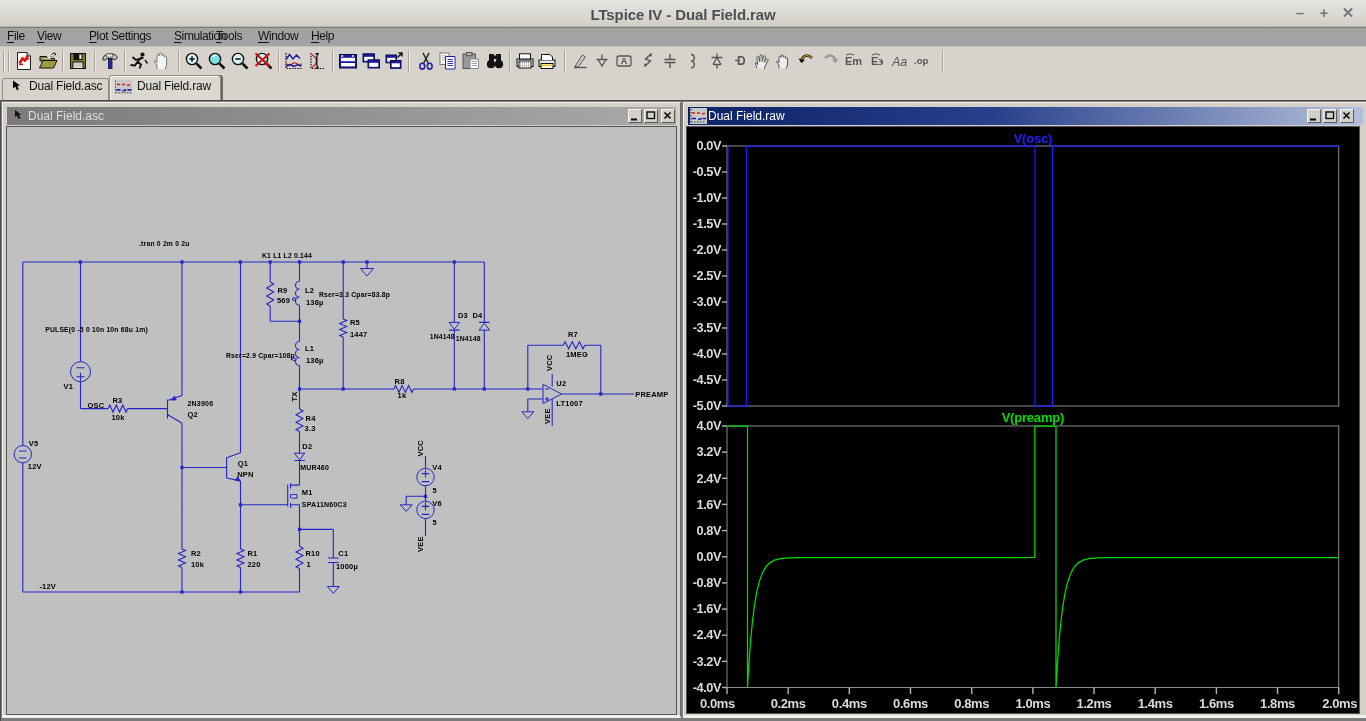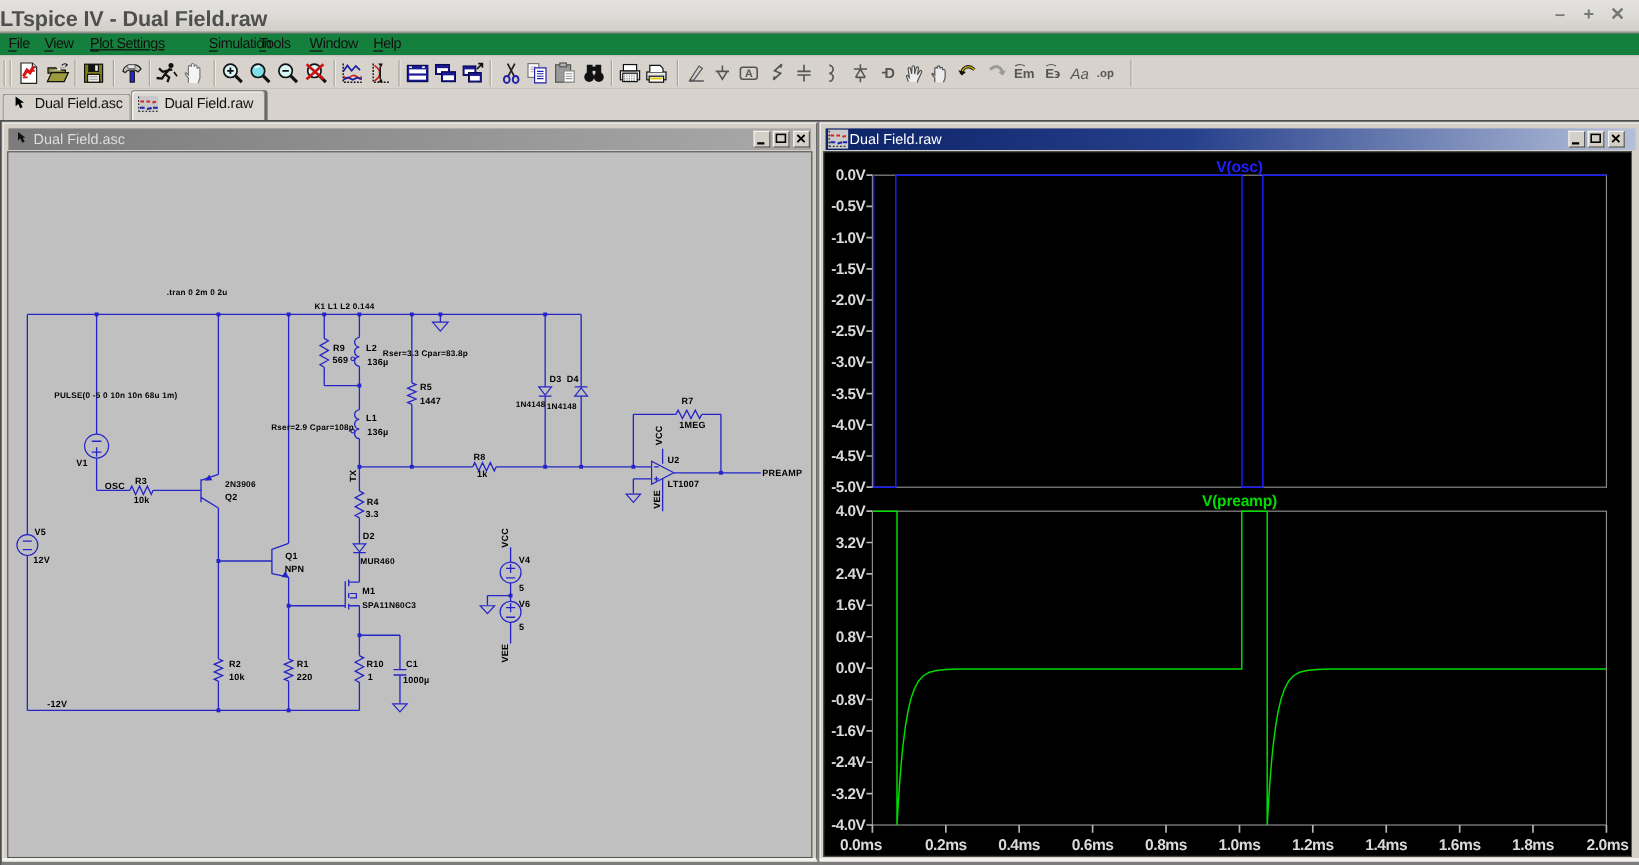--- a/index.html
+++ b/index.html
@@ -2,25 +2,25 @@
 <html><head>
 <meta charset="utf-8">
 <style>
 * { margin:0; padding:0; box-sizing:border-box; }
 html,body { width:1366px; height:721px; overflow:hidden; background:#7c7c7c; font-family:"Liberation Sans", sans-serif; }
 #app { position:absolute; left:0; top:0; width:1366px; height:721px; }
 
 #titlebar { position:absolute; left:0; top:0; width:1366px; height:27px;
   background:linear-gradient(#e4e3e1 0%, #dcdad6 55%, #d1cdc6 100%);
   border-bottom:1px solid #b9b5ad; }
-#titletext { position:absolute; left:0; top:6px; width:100%; 
-  font-size:18px; font-weight:bold; letter-spacing:-0.1px; color:#4f4f4f; }
+#titletext { position:absolute; left:0; top:6px; width:100%; text-align:center;
+  font-size:15px; font-weight:bold; letter-spacing:-0.1px; color:#4f4f4f; }
 .wbtn { position:absolute; top:0; height:27px; width:30px; text-align:center;
   font-size:15px; font-weight:bold; color:#777; line-height:26px; }
-#menubar { position:absolute; left:0; top:28px; width:1366px; height:18px; background:#15803d; }
+#menubar { position:absolute; left:0; top:28px; width:1366px; height:18px; background:#a3a3a3; }
 .menu { position:absolute; top:1px; font-size:12px; letter-spacing:-0.4px; color:#111; }
 .menu u { text-decoration-thickness:1px; text-underline-offset:2px; }
 #toolbar { position:absolute; left:0; top:46px; width:1366px; height:28px; background:#d7d3cc;
   border-top:1px solid #c8c4bc; }
 .ti { position:absolute; top:4px; width:20px; height:20px; }
 .tsep { position:absolute; top:3px; width:2px; height:22px; background:#a8a49c; border-right:1px solid #eceae6; }
 #tabbar { position:absolute; left:0; top:74px; width:1366px; height:26px; background:#d7d3cc; }
 .tab { position:absolute; font-size:13px; color:#111; }
 #tab1 { left:2px; top:4px; width:107px; height:22px; background:#d7d3cc;
   border:1px solid #8f8c85; border-bottom:none; border-radius:3px 3px 0 0; }
@@ -55,21 +55,21 @@
 <div id="app">
   <div id="titlebar">
     <div id="titletext">LTspice IV - Dual Field.raw</div>
     <div class="wbtn" style="left:1285px;">–</div>
     <div class="wbtn" style="left:1309px;">+</div>
     <div class="wbtn" style="left:1333px;">✕</div>
   </div>
   <div id="menubar">
     <div class="menu" style="left:7px;"><u>F</u>ile</div>
     <div class="menu" style="left:37px;"><u>V</u>iew</div>
-    <div class="menu" style="left:75px;text-decoration:underline;"><u>P</u>lot Settings</div>
+    <div class="menu" style="left:89px;"><u>P</u>lot Settings</div>
     <div class="menu" style="left:150px;margin-left:24px;"><u>S</u>imulation</div>
     <div class="menu" style="left:216px;"><u>T</u>ools</div>
     <div class="menu" style="left:258px;"><u>W</u>indow</div>
     <div class="menu" style="left:311px;"><u>H</u>elp</div>
   </div>
   <div id="toolbar">
       <div class="tsep" style="left:3px;"></div>
       <div class="tsep" style="left:8px;"></div>
       <div class="tsep" style="left:62px;"></div>
       <div class="tsep" style="left:94px;"></div>

